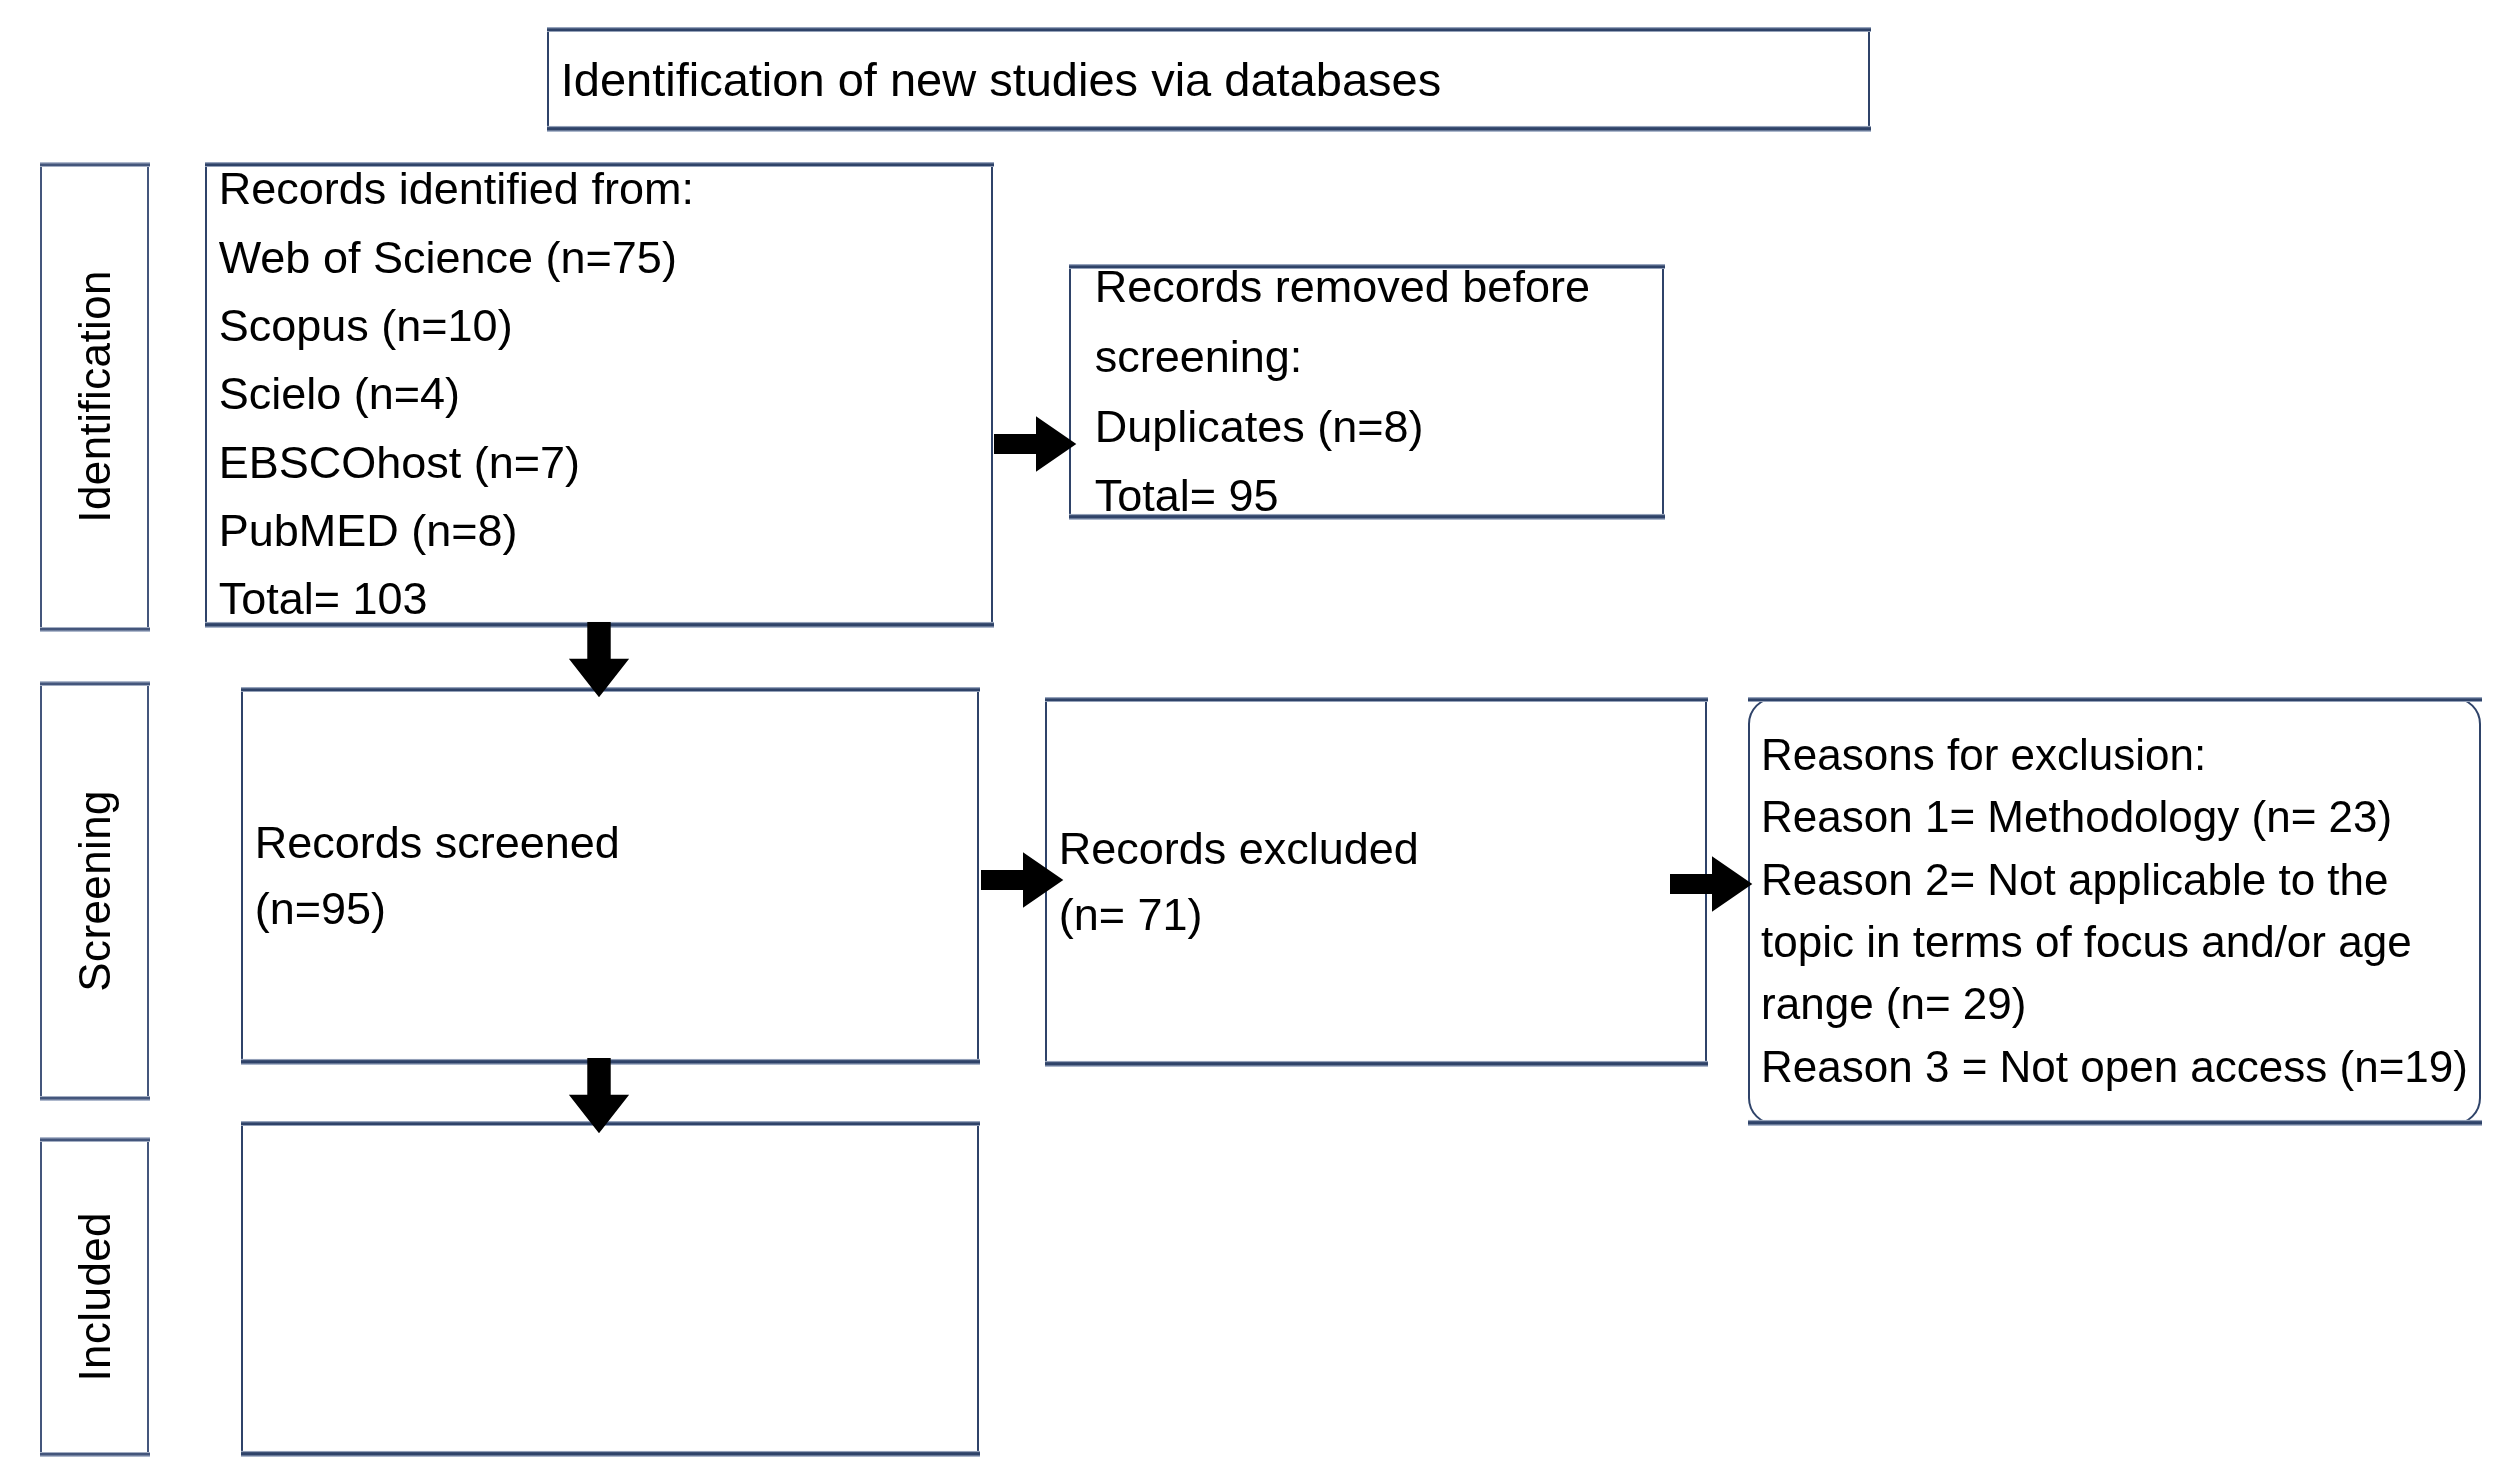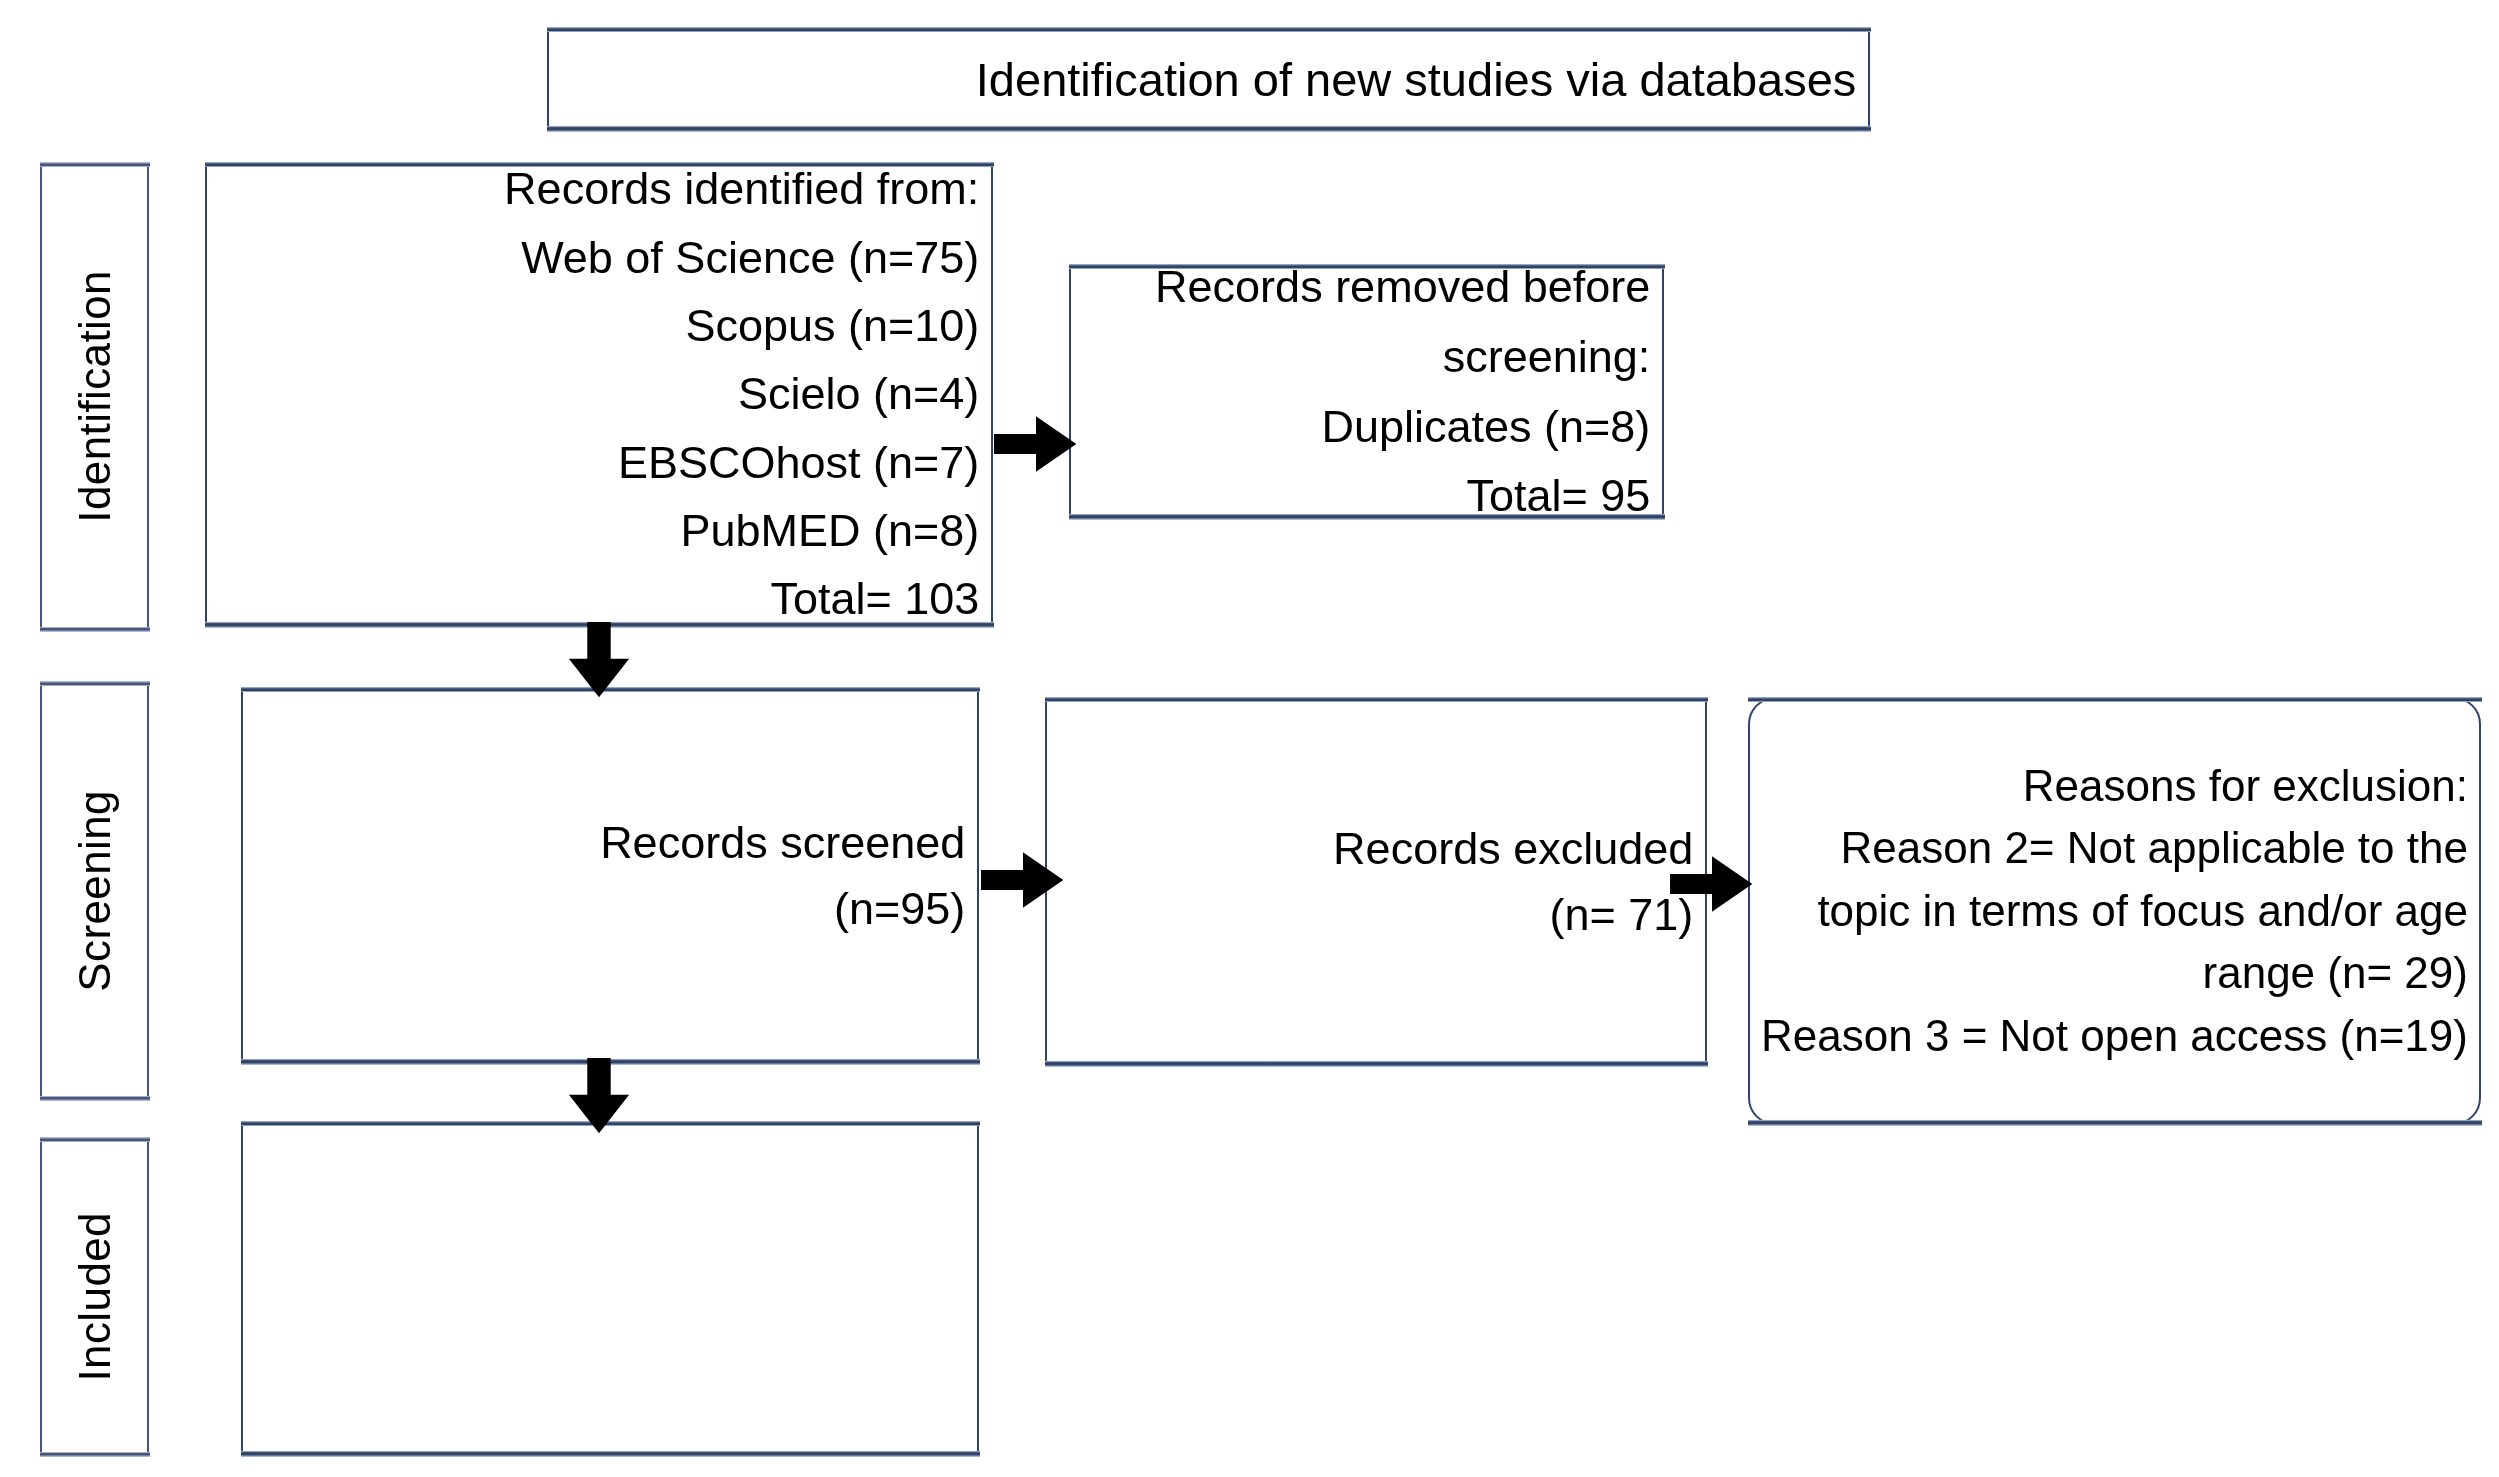--- a/index.html
+++ b/index.html
@@ -23,21 +23,21 @@
 
   
   .pbox {
     position: absolute;
     box-sizing: border-box;
     background: #ffffff;
     border: 2.5px solid #2f4369;
     display: flex;
     align-items: center;
     justify-content: center;
-    text-align: right;
+    text-align: left;
   }
   
   .pbox::before,
   .pbox::after {
     content: "";
     position: absolute;
     left: -2.5px;
     right: -2.5px;
     height: 5.9px;
     background: linear-gradient(to bottom, #b9c4d8 0%, #2f4369 40%, #2f4369 70%, #c7d0e0 100%);
@@ -162,20 +162,21 @@
   <div class="pbox fs-excluded" style="left:1045px; top:697px; width:662px; height:369px;">
     <div class="inner">
       <span class="line">Records excluded</span>
       <span class="line">(n= 71)</span>
     </div>
   </div>
 
   <div class="pbox fs-reasons" style="left:1748px; top:697px; width:733px; height:428px;">
     <div class="inner">
       <span class="line">Reasons for exclusion:</span>
+      <span class="line">Reason 1= Methodology (n= 23)</span>
       <span class="line wrap">Reason 2= Not applicable to the topic in terms of focus and/or age range (n= 29)</span>
       <span class="line">Reason 3 = Not open access (n=19)</span>
     </div>
   </div>
 
   <div class="pbox fs-included" style="left:241px; top:1121px; width:738px; height:335px;">
     <div class="inner">
     </div>
   </div>
 

